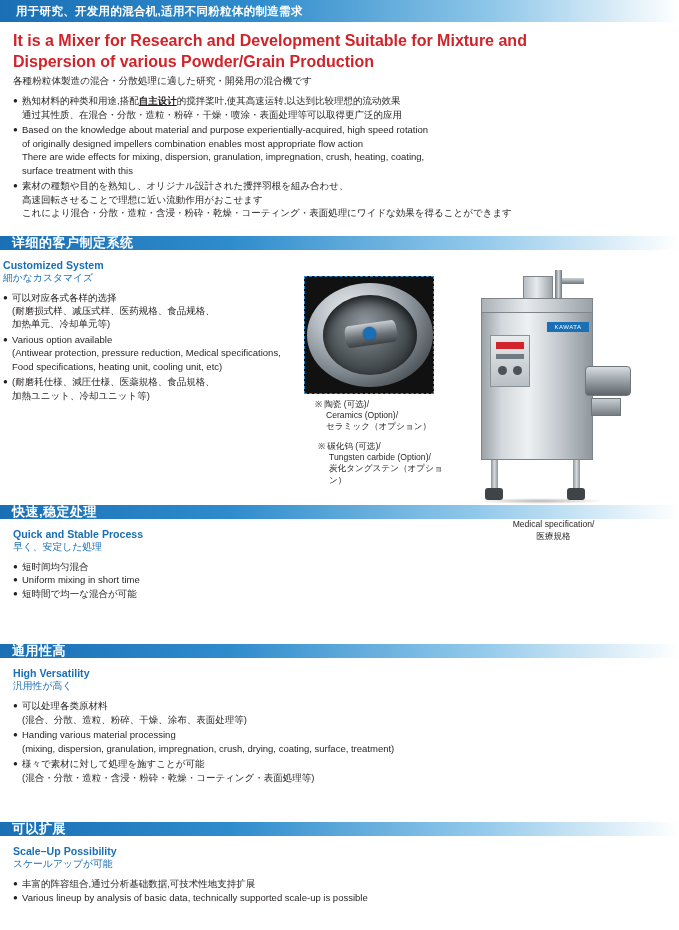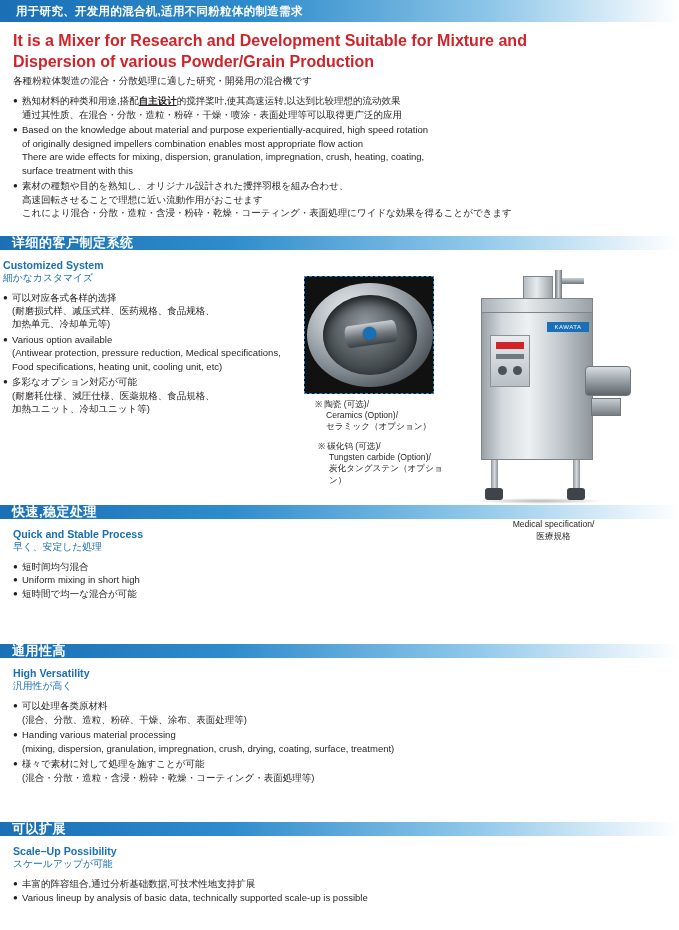--- a/index.html
+++ b/index.html
@@ -300,21 +300,20 @@
         <div class="bull">●</div>
         <div class="bl-txt">
           <div>Various option available</div>
           <div>(Antiwear protection, pressure reduction,  Medical specifications,</div>
           <div>Food specifications, heating unit, cooling unit, etc)</div>
         </div>
       </div>
       <div class="bl-row mt2">
         <div class="bull">●</div>
         <div class="bl-txt">
-          <div>多彩なオプション対応が可能</div>
           <div>(耐磨耗仕様、減圧仕様、医薬規格、食品規格、</div>
           <div>加熱ユニット、冷却ユニット等)</div>
         </div>
       </div>
     </div>
   </div>
 
   <div class="cs-mid">
     <div class="bowl-box">
       <div class="bowl-outer"></div>
@@ -371,21 +370,21 @@
 <div class="block pad-b">
   <div class="sub-en">Quick and Stable Process</div>
   <div class="sub-jp">早く、安定した処理</div>
   <div class="bl">
     <div class="bl-row">
       <div class="bull">●</div>
       <div class="bl-txt">短时间均匀混合</div>
     </div>
     <div class="bl-row">
       <div class="bull">●</div>
-      <div class="bl-txt">Uniform mixing in short high</div>
+      <div class="bl-txt">Uniform mixing in short time</div>
     </div>
     <div class="bl-row">
       <div class="bull">●</div>
       <div class="bl-txt">短時間で均一な混合が可能</div>
     </div>
   </div>
 </div>
 
 <div style="height:38px"></div>
 <div class="sec-bar">

